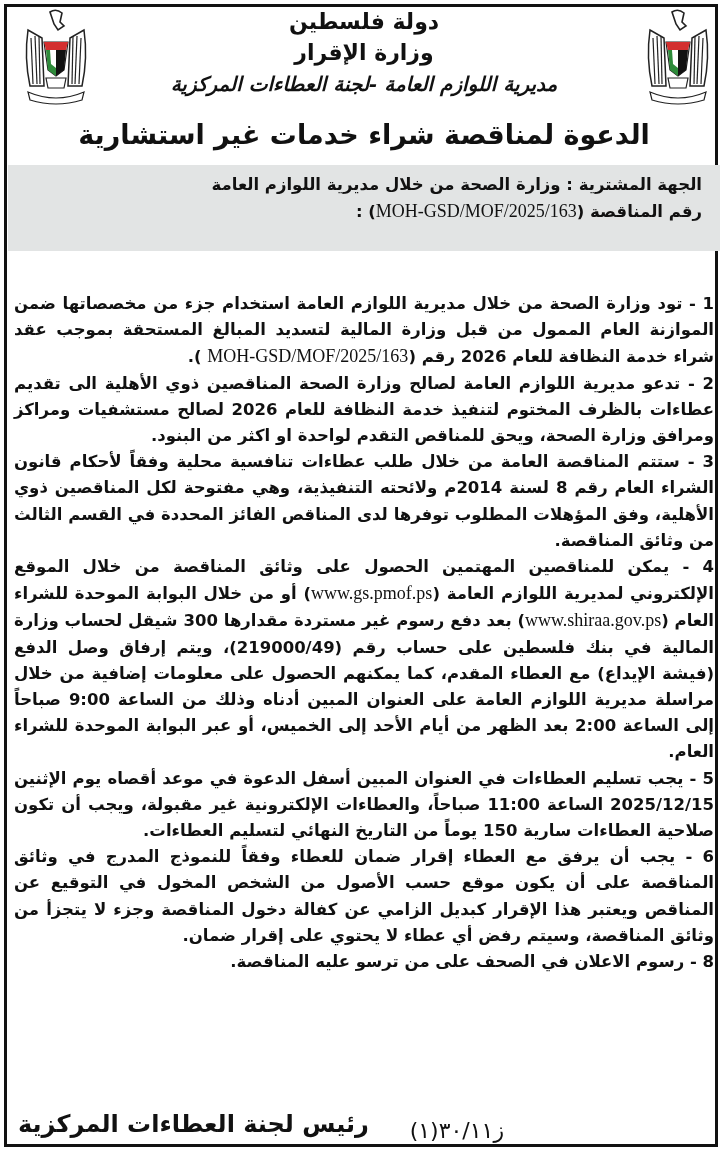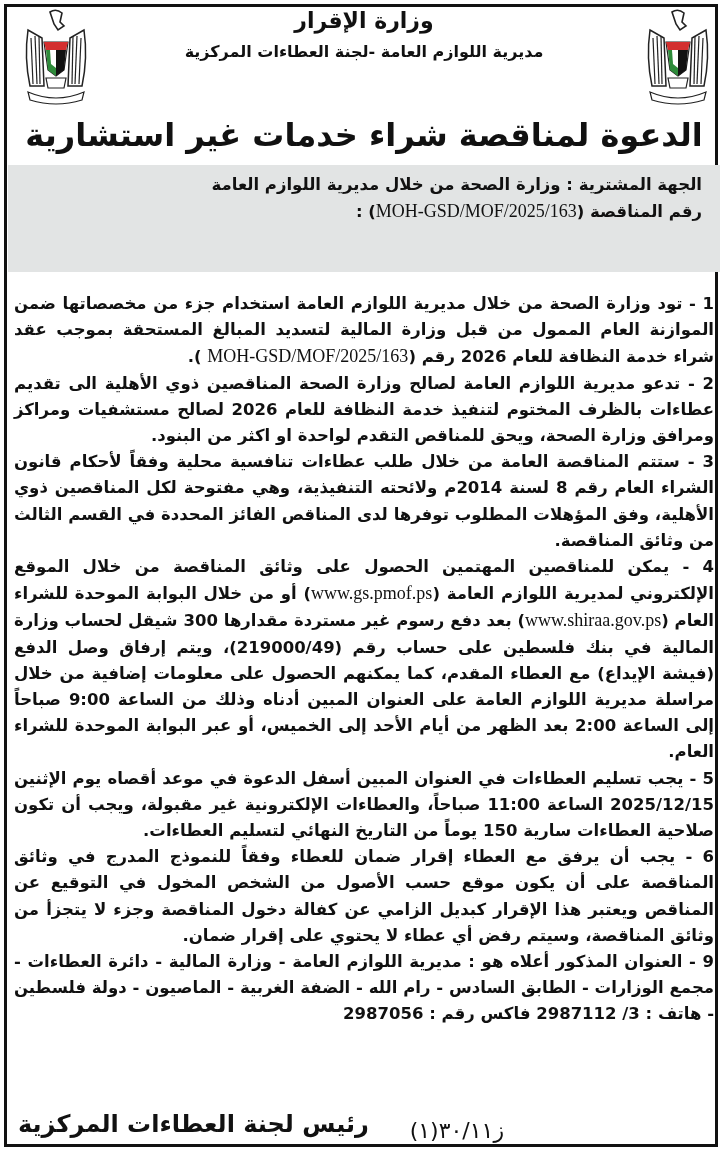--- a/index.html
+++ b/index.html
@@ -20,28 +20,28 @@
     width: 72px; height: 98px;
   }
   .emblem.left { left: 20px; }
   .emblem.right { right: 14px; }
   .header {
     position: absolute; left: 100px; right: 100px; top: 6px;
     text-align: center; direction: rtl;
   }
   .header .l1 { font-size: 22px; font-weight: bold; line-height: 32px; }
   .header .l2 { font-size: 22px; font-weight: bold; line-height: 30px; }
-  .header .l3 { font-size: 16px; font-weight: bold; line-height: 32px; }
+  .header .l3 { font-size: 20px; font-weight: bold; line-height: 32px; font-style: italic; }
   .title {
     position: absolute; left: 10px; right: 10px; top: 112px;
-    text-align: center; font-size: 32px; font-weight: bold; line-height: 46px;
+    text-align: center; font-size: 27px; font-weight: bold; line-height: 46px;
     direction: rtl;
   }
   .info-box {
-    position: absolute; left: 8px; right: 8px; top: 165px; height: 107px;
+    position: absolute; left: 8px; right: 8px; top: 165px; height: 86px;
     background: #e2e4e4;
     padding: 6px 18px 0 10px;
     box-sizing: border-box;
     direction: rtl; text-align: right;
     font-size: 16.5px; font-weight: bold; line-height: 27px;
   }
   .info-box .ltr { direction: ltr; unicode-bidi: embed; font-family: "Liberation Serif", serif; font-weight: normal; font-size: 18px; }
   .body {
     position: absolute; left: 14px; right: 14px; top: 291px;
     direction: rtl; text-align: justify;
@@ -107,20 +107,21 @@
     <polygon points="24,34 48,34 46,42 26,42" fill="#d32f2f"></polygon>
     <polygon points="26,42 36,42 36,68 28,62" fill="#2e8b3a"></polygon>
     <polygon points="36,42 46,42 44,62 36,68" fill="#111"></polygon>
     <polygon points="30,42 36,42 36,60 31,56" fill="#fff"></polygon>
     <path d="M26 70 L46 70 L44 80 L28 80 Z" fill="none" stroke="#222" stroke-width="1.2"></path>
     <path d="M8 84 Q36 96 64 84 L62 92 Q36 100 10 92 Z" fill="none" stroke="#222" stroke-width="1.2"></path>
   </svg>
 </div>
 
 <div class="header">
+  <div class="l1">دولة فلسطين</div>
   <div class="l2">وزارة الإقرار</div>
   <div class="l3">مديرية اللوازم العامة -لجنة العطاءات المركزية</div>
 </div>
 
 <div class="title">الدعوة لمناقصة شراء خدمات غير استشارية</div>
 
 <div class="info-box">
   <div>
     <span>الجهة المشترية :</span>
     <span>وزارة الصحة من خلال مديرية اللوازم العامة</span>
@@ -149,21 +150,21 @@
   </p>
   <p>
     <span>5 -</span>
     <span>يجب تسليم العطاءات في العنوان المبين أسفل الدعوة في موعد أقصاه يوم الإثنين 2025/12/15 الساعة 11:00 صباحاً، والعطاءات الإلكترونية غير مقبولة، ويجب أن تكون صلاحية العطاءات سارية 150 يوماً من التاريخ النهائي لتسليم العطاءات.</span>
   </p>
   <p>
     <span>6 -</span>
     <span>يجب أن يرفق مع العطاء إقرار ضمان للعطاء وفقاً للنموذج المدرج في وثائق المناقصة على أن يكون موقع حسب الأصول من الشخص المخول في التوقيع عن المناقص ويعتبر هذا الإقرار كبديل الزامي عن كفالة دخول المناقصة وجزء لا يتجزأ من وثائق المناقصة، وسيتم رفض أي عطاء لا يحتوي على إقرار ضمان.</span>
   </p>
   <p>
-    <span>9 -</span>
-    <span>العنوان المذكور أعلاه هو : مديرية اللوازم العامة - وزارة المالية - دائرة العطاءات - مجمع الوزارات - الطابق السادس - رام الله - الضفة الغربية - الماصيون - دولة فلسطين - هاتف : 3/ 2987112 فاكس رقم : 2987056</span>
+    <span>8 -</span>
+    <span>رسوم الاعلان في الصحف على من ترسو عليه المناقصة.</span>
   </p>
 </div>
 
 <div class="footer">
   <span class="ref">ز٣٠/١١(١)</span>
   <span class="sig">رئيس لجنة العطاءات المركزية</span>
 </div>
 
 </body></html>

